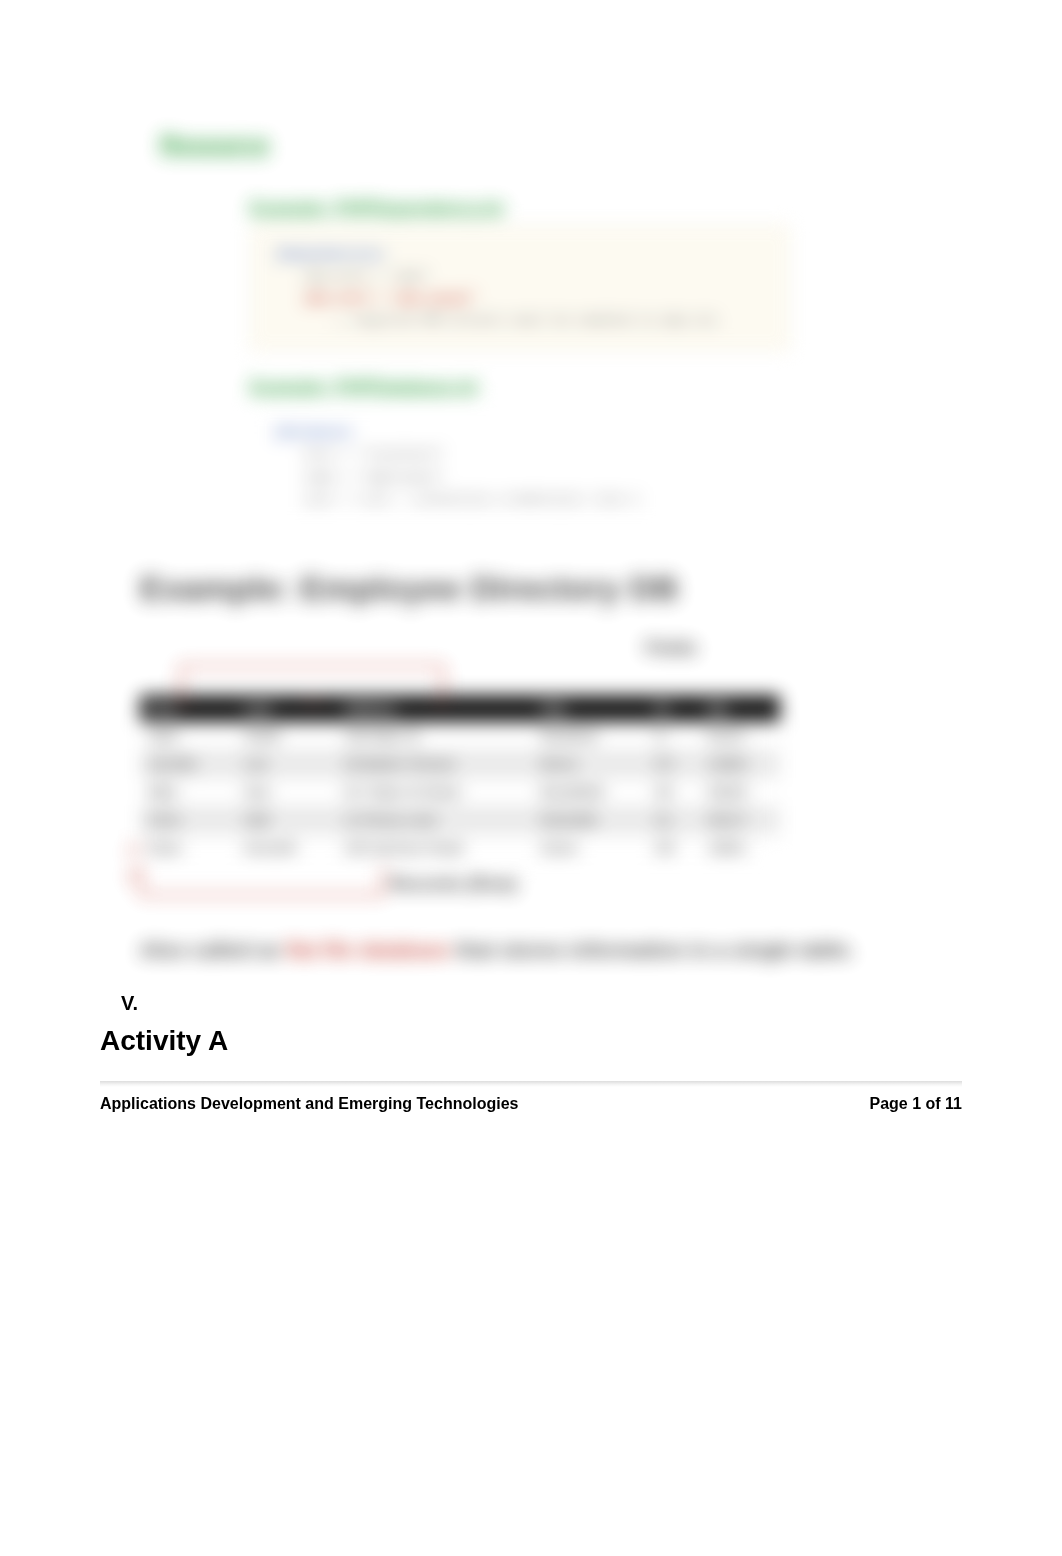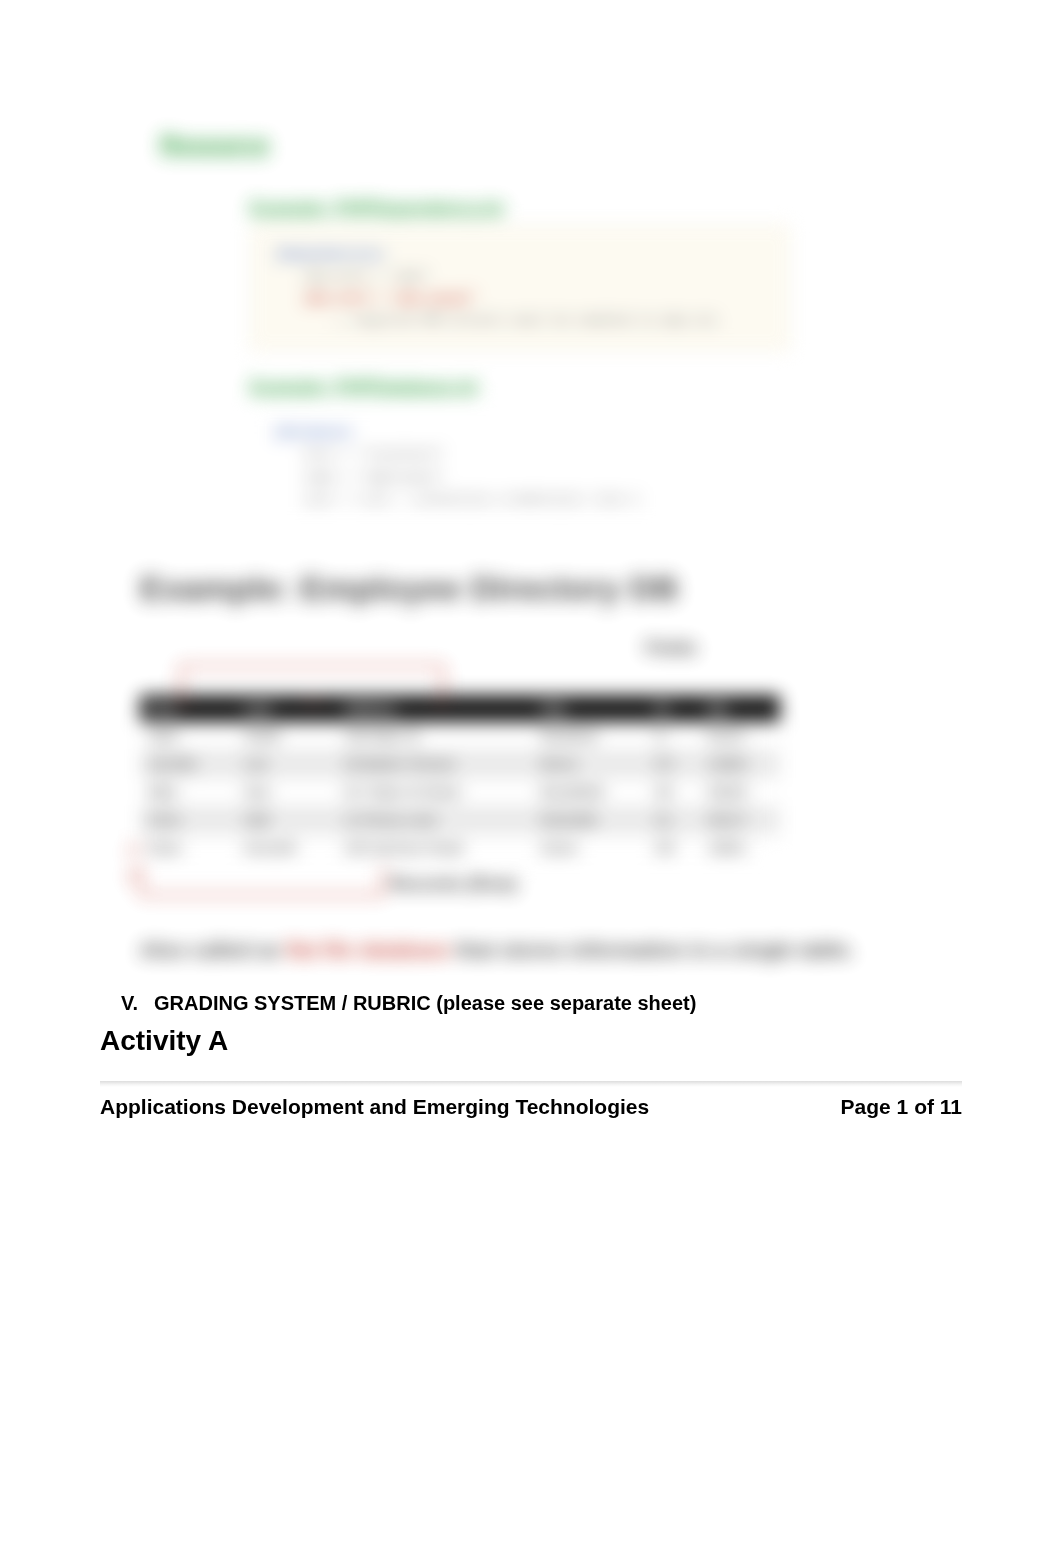--- a/index.html
+++ b/index.html
@@ -177,21 +177,21 @@
     margin-top: 10px;
   }
   .footer-rule {
     height: 6px;
     background: linear-gradient(#ddd, #f5f5f5 60%, #fff);
     margin-top: 24px;
   }
   .footer {
     display: flex;
     justify-content: space-between;
-    font-size: 21px;
+    font-size: 16px;
     font-weight: 700;
     color: #000;
     padding: 8px 0 0 0;
   }
 </style>
 </head>
 <body>
 
 <div class="page">
   <div class="content">
@@ -300,21 +300,20 @@
 
       <div class="note-line">
         <span>Also called as </span><span class="note-red">flat file database</span><span> that stores information in a single table.</span>
       </div>
 
     </div>
 
     <div class="sharp" style="padding:0;">
       <div class="roman-item">
         <span class="roman-num">V.</span>
-        <span>GRADING SYSTEM / RUBRIC (please see separate sheet)</span>
       </div>
       <div class="activity-heading">Activity A</div>
 
       <div class="footer-rule"></div>
       <div class="footer">
         <span>Applications Development and Emerging Technologies</span>
         <span>Page 1 of 11</span>
       </div>
     </div>
 

